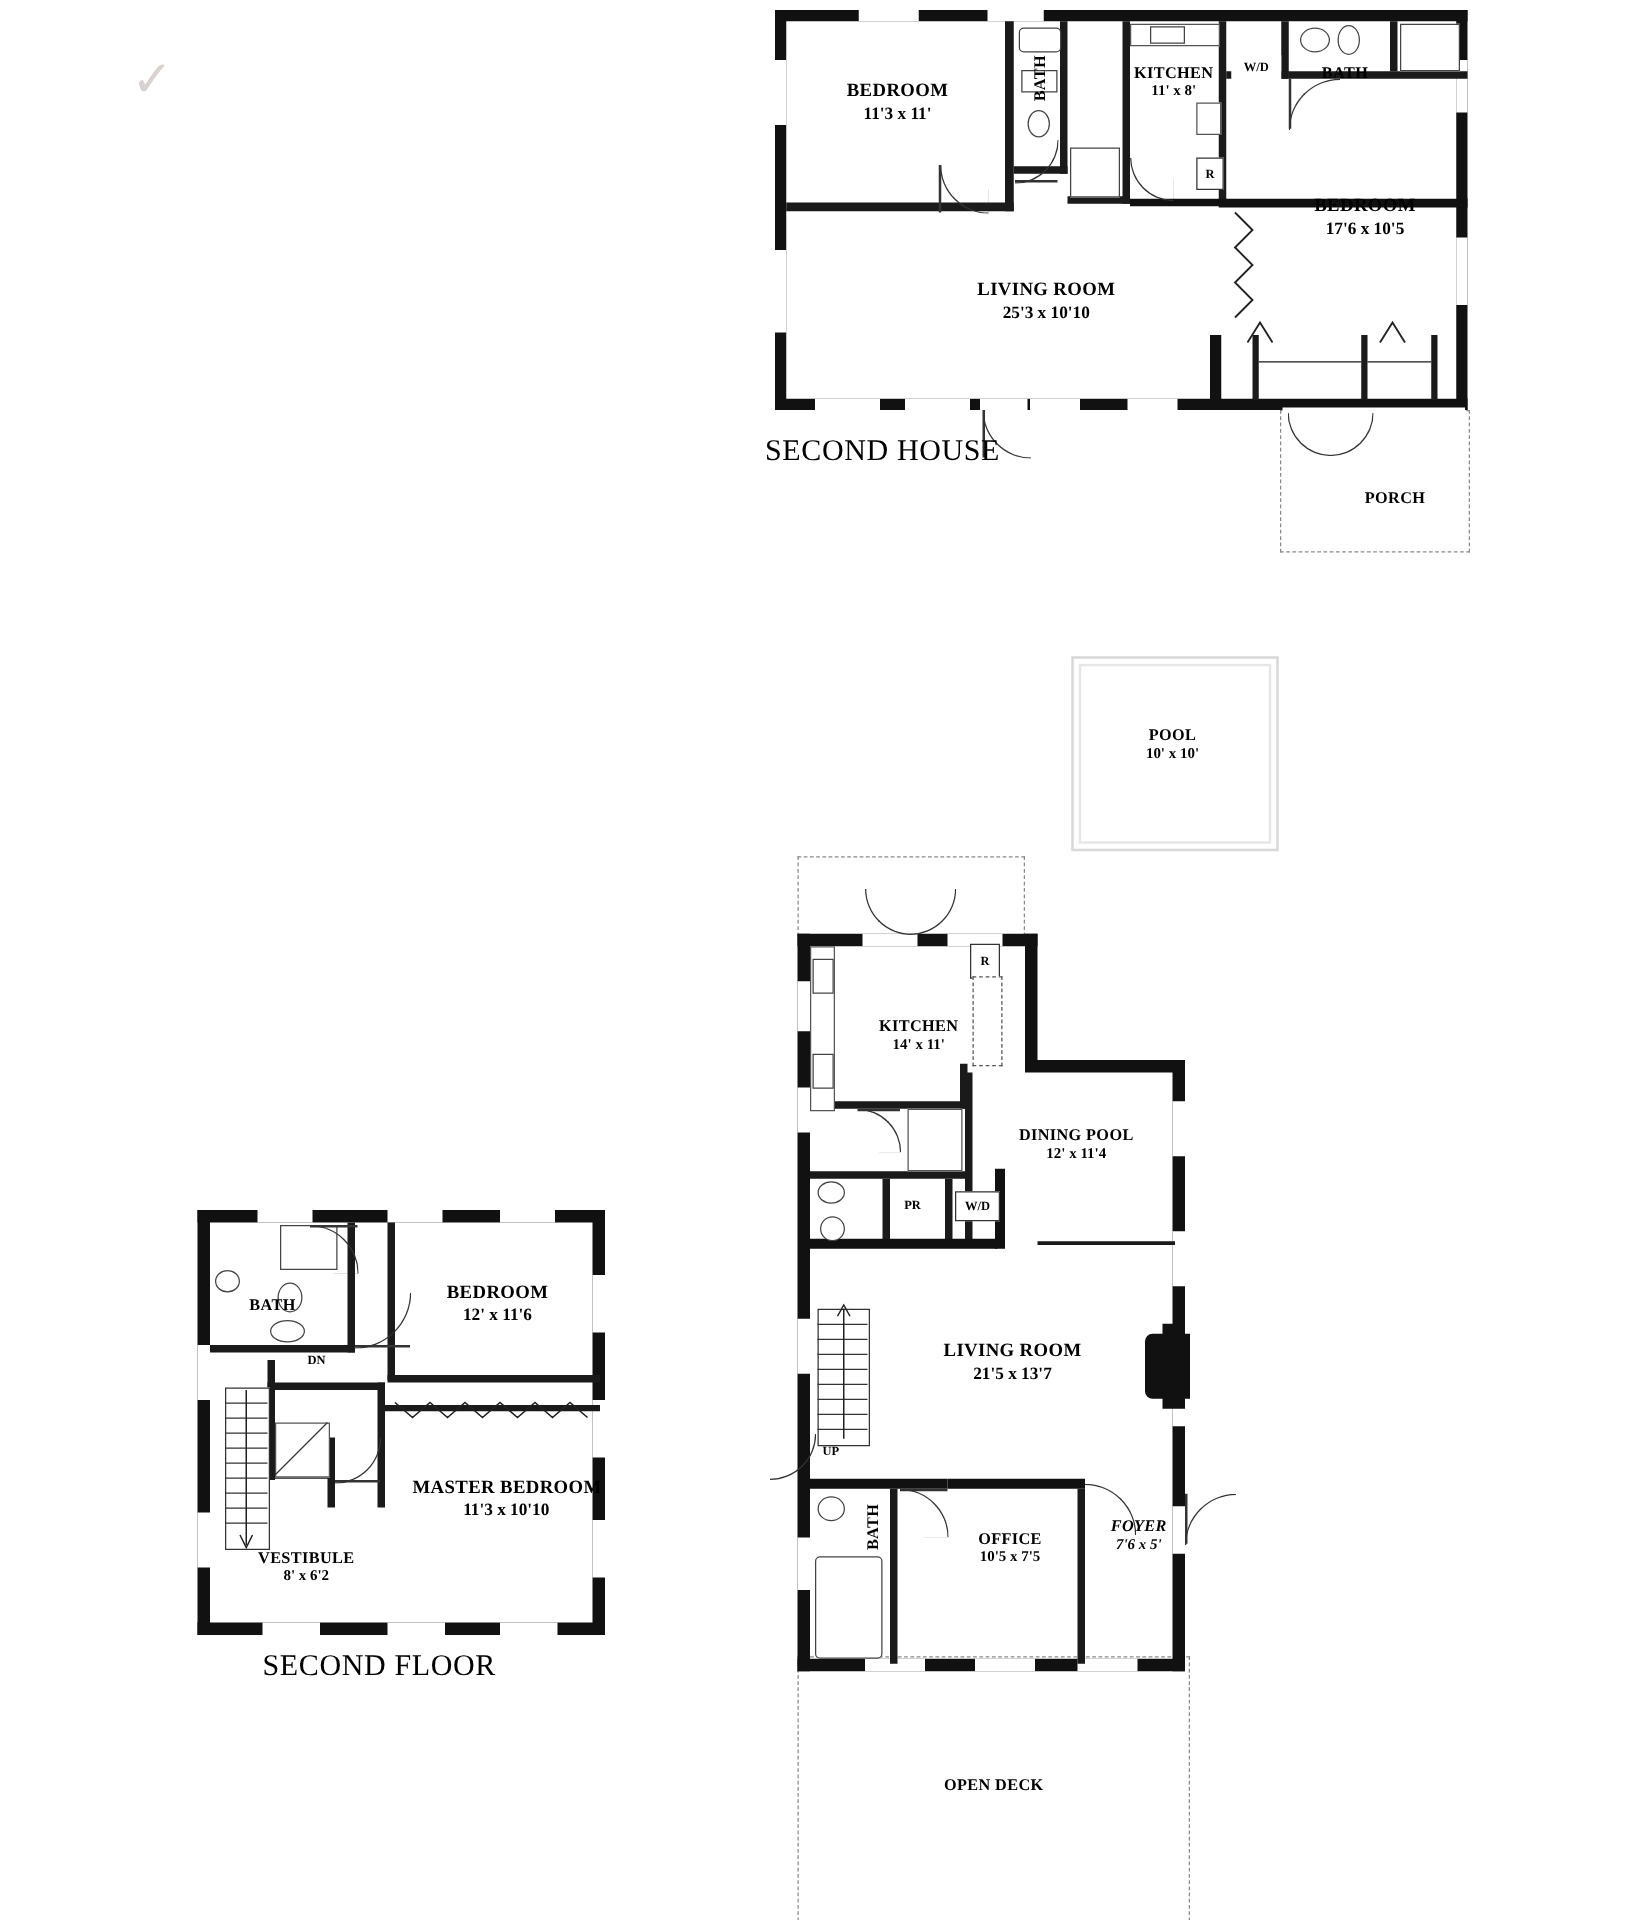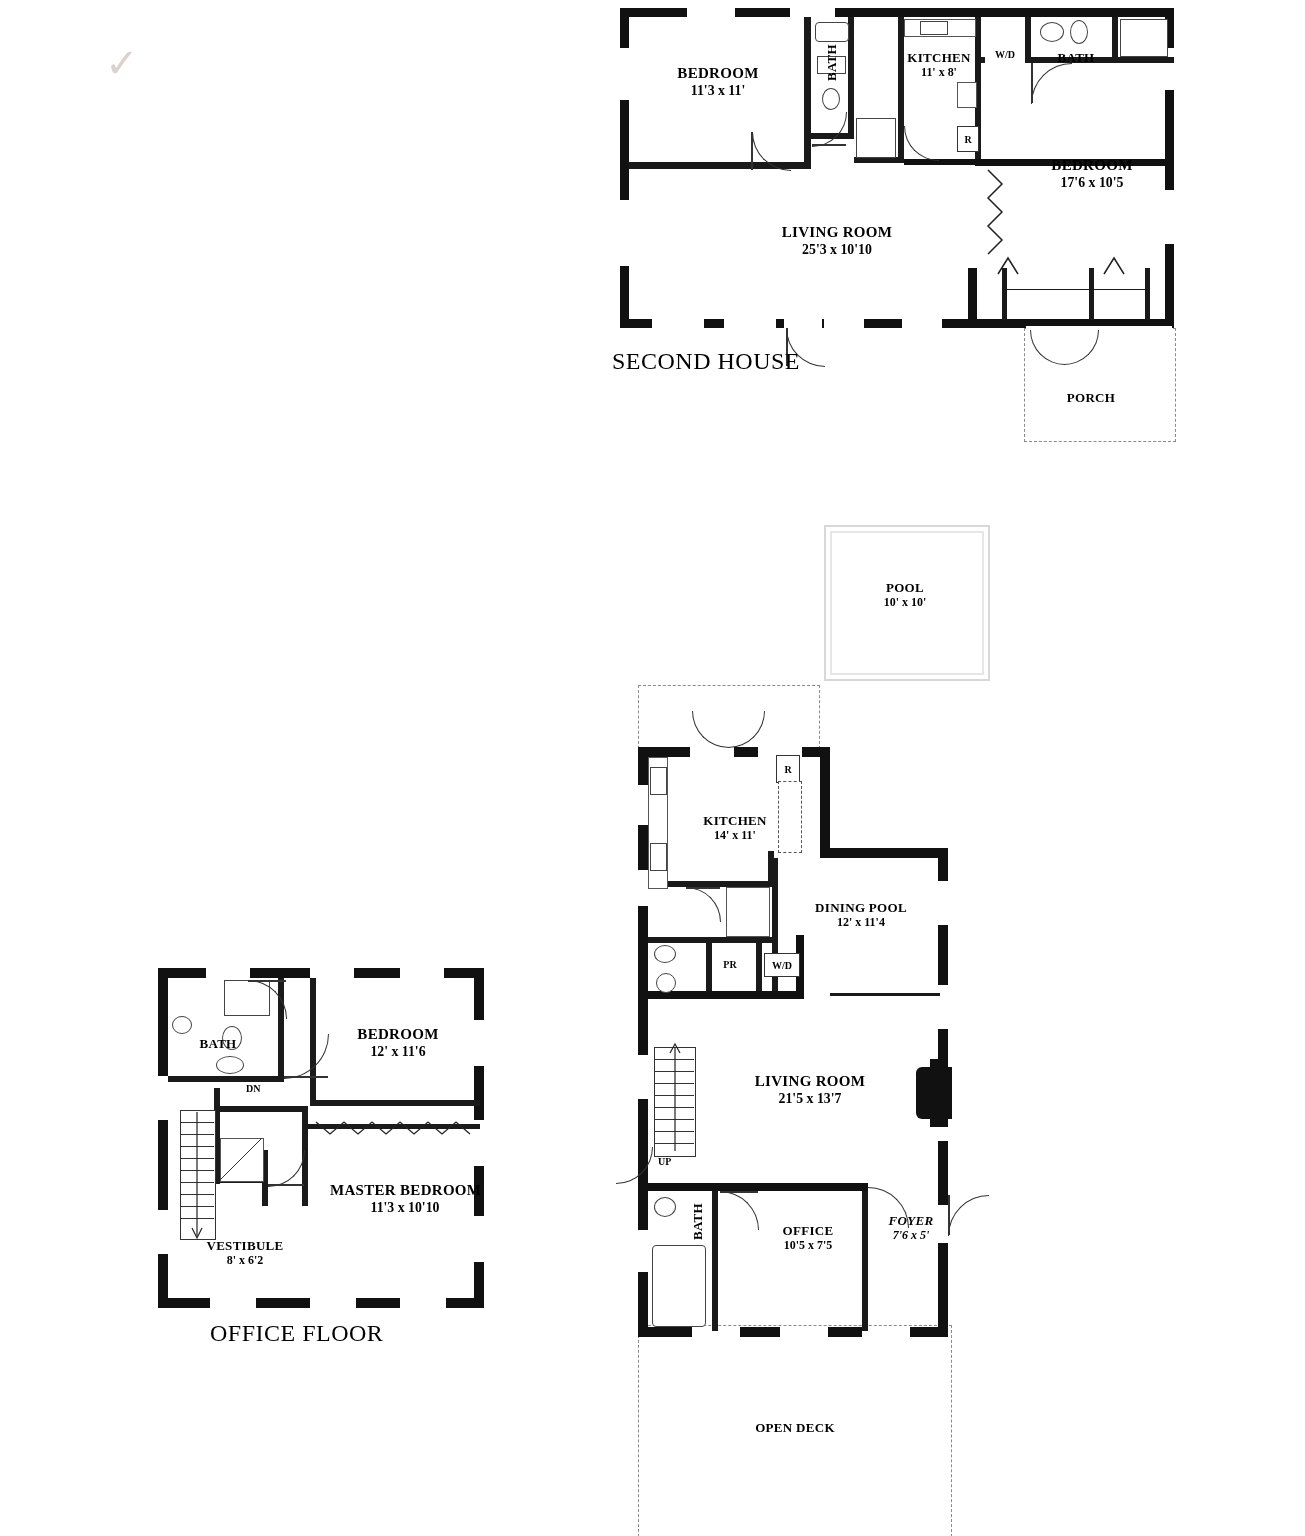--- a/index.html
+++ b/index.html
@@ -243,29 +243,29 @@
     <span>BATH</span>
   </div>
   <div class="label rm" style="left:405px; top:157px; width:150px;">
     <span>BEDROOM</span>
     <span class="dim">17'6 x 10'5</span>
   </div>
   <div class="label rm" style="left:110px; top:224px; width:230px;">
     <span>LIVING ROOM</span>
     <span class="dim">25'3 x 10'10</span>
   </div>
-  <div class="label rm-sm" style="left:429px; top:390px; width:100px;">
+  <div class="label rm-sm" style="left:454px; top:390px; width:100px;">
     <span>PORCH</span>
   </div>
   <div class="title" style="left:0px; top:348px;">SECOND HOUSE</div>
 </div>
 
 <div class="scribble" style="left:105px; top:40px;">✓</div>
 
-<div class="plan" style="left:824px; top:525px; width:170px; height:155px;">
+<div class="plan" style="left:857px; top:525px; width:170px; height:155px;">
   <div class="pool" style="left:0px; top:0px; width:162px; height:152px;"></div>
   <div class="label rm-sm" style="left:16px; top:55px; width:130px;">
     <span>POOL</span>
     <span class="dim">10' x 10'</span>
   </div>
 </div>
 
 <div class="plan" style="left:630px; top:685px; width:340px; height:850px;">
 
   <div class="dashbox" style="left:8px; top:640px; width:312px; height:210px;"></div>
@@ -464,14 +464,14 @@
     <span class="dim">12' x 11'6</span>
   </div>
   <div class="label rm" style="left:180px; top:222px; width:150px;">
     <span>MASTER BEDROOM</span>
     <span class="dim">11'3 x 10'10</span>
   </div>
   <div class="label rm-sm" style="left:30px; top:278px; width:130px;">
     <span>VESTIBULE</span>
     <span class="dim">8' x 6'2</span>
   </div>
-  <div class="title" style="left:60px; top:360px;">OFFICE FLOOR</div>
+  <div class="title" style="left:60px; top:360px;">SECOND FLOOR</div>
 </div>
 
 </body></html>

